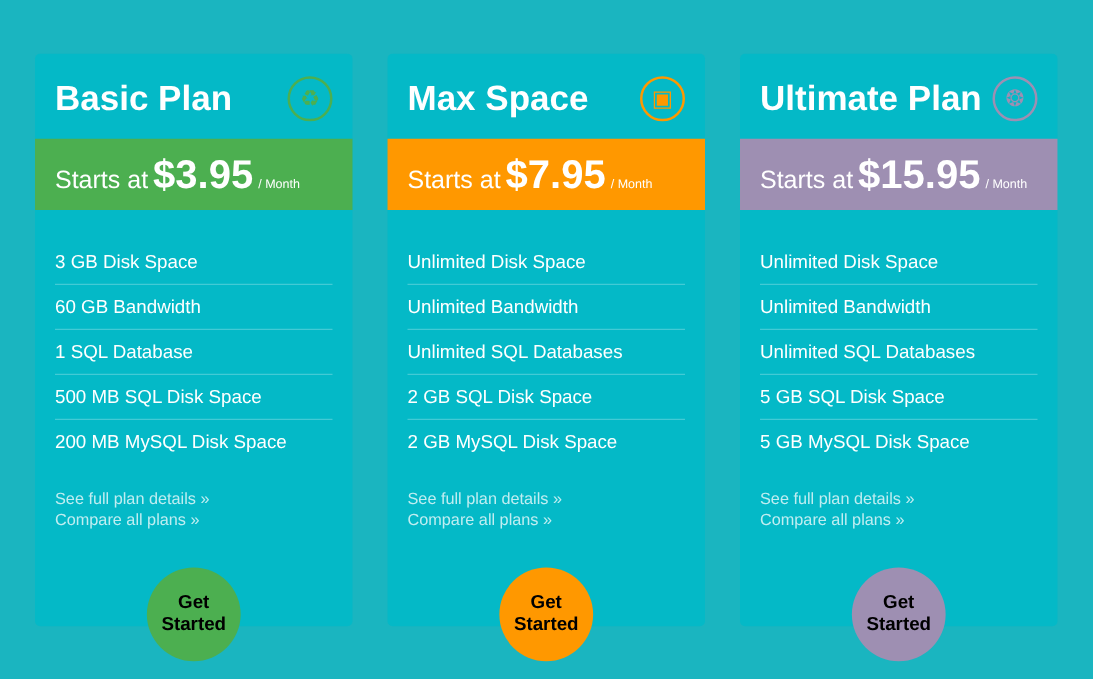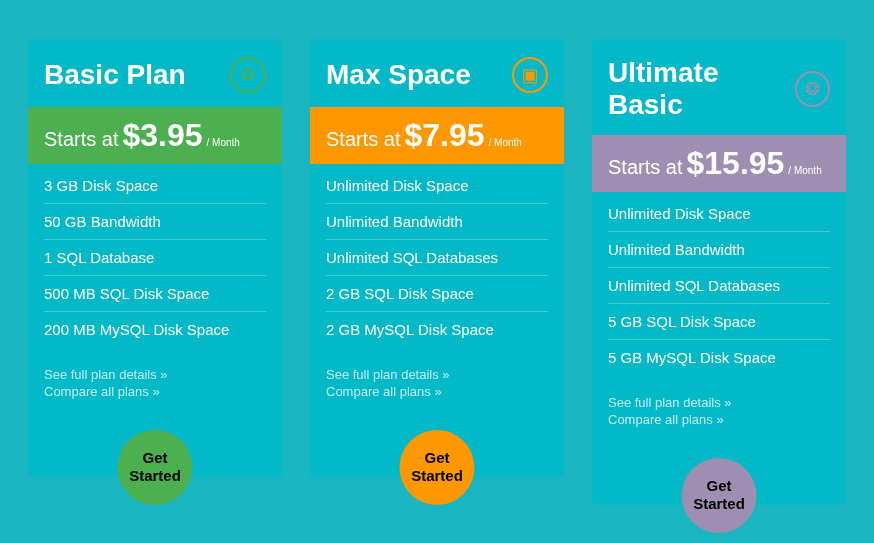--- a/index.html
+++ b/index.html
@@ -58,21 +58,21 @@
       margin: 0 2px;
     }
     .price-bar .per-month {
       font-size: 10px;
     }
     .plan-basic .price-bar { background: #4caf50; }
     .plan-max .price-bar { background: #ff9800; }
     .plan-ultimate .price-bar { background: #9e8fb2; }
 
     .features-list {
-      padding: 4px 16px 12px 16px;
+      padding: 24px 16px 12px 16px;
     }
     .feature-item {
       padding: 9px 0;
       color: #fff;
       font-size: 15px;
       border-bottom: 1px solid rgba(255,255,255,0.25);
     }
     .feature-item:last-child {
       border-bottom: none;
     }
@@ -135,21 +135,21 @@
         <div class="plan-title">Basic Plan</div>
         <div class="icon-circle green">♻</div>
       </div>
       <div class="price-bar">
         <span class="starts-at">Starts at </span>
         <span class="price">$3.95</span>
         <span class="per-month">/ Month</span>
       </div>
       <div class="features-list">
         <div class="feature-item">3 GB Disk Space</div>
-        <div class="feature-item">50 GB Bandwidth</div>
+        <div class="feature-item">60 GB Bandwidth</div>
         <div class="feature-item">1 SQL Database</div>
         <div class="feature-item">500 MB SQL Disk Space</div>
         <div class="feature-item">200 MB MySQL Disk Space</div>
       </div>
       <div class="plan-links">
         <a href="#">See full plan details »</a>
         <a href="#">Compare all plans »</a>
       </div>
       <div class="cta-wrapper">
         <button class="cta-button">Get Started</button>
@@ -175,21 +175,21 @@
       <div class="plan-links">
         <a href="#">See full plan details »</a>
         <a href="#">Compare all plans »</a>
       </div>
       <div class="cta-wrapper">
         <button class="cta-button">Get Started</button>
       </div>
     </div>
     <div class="plan-card plan-ultimate">
       <div class="plan-header">
-        <div class="plan-title">Ultimate Basic</div>
+        <div class="plan-title">Ultimate Plan</div>
         <div class="icon-circle purple">❂</div>
       </div>
       <div class="price-bar">
         <span class="starts-at">Starts at </span>
         <span class="price">$15.95</span>
         <span class="per-month">/ Month</span>
       </div>
       <div class="features-list">
         <div class="feature-item">Unlimited Disk Space</div>
         <div class="feature-item">Unlimited Bandwidth</div>

